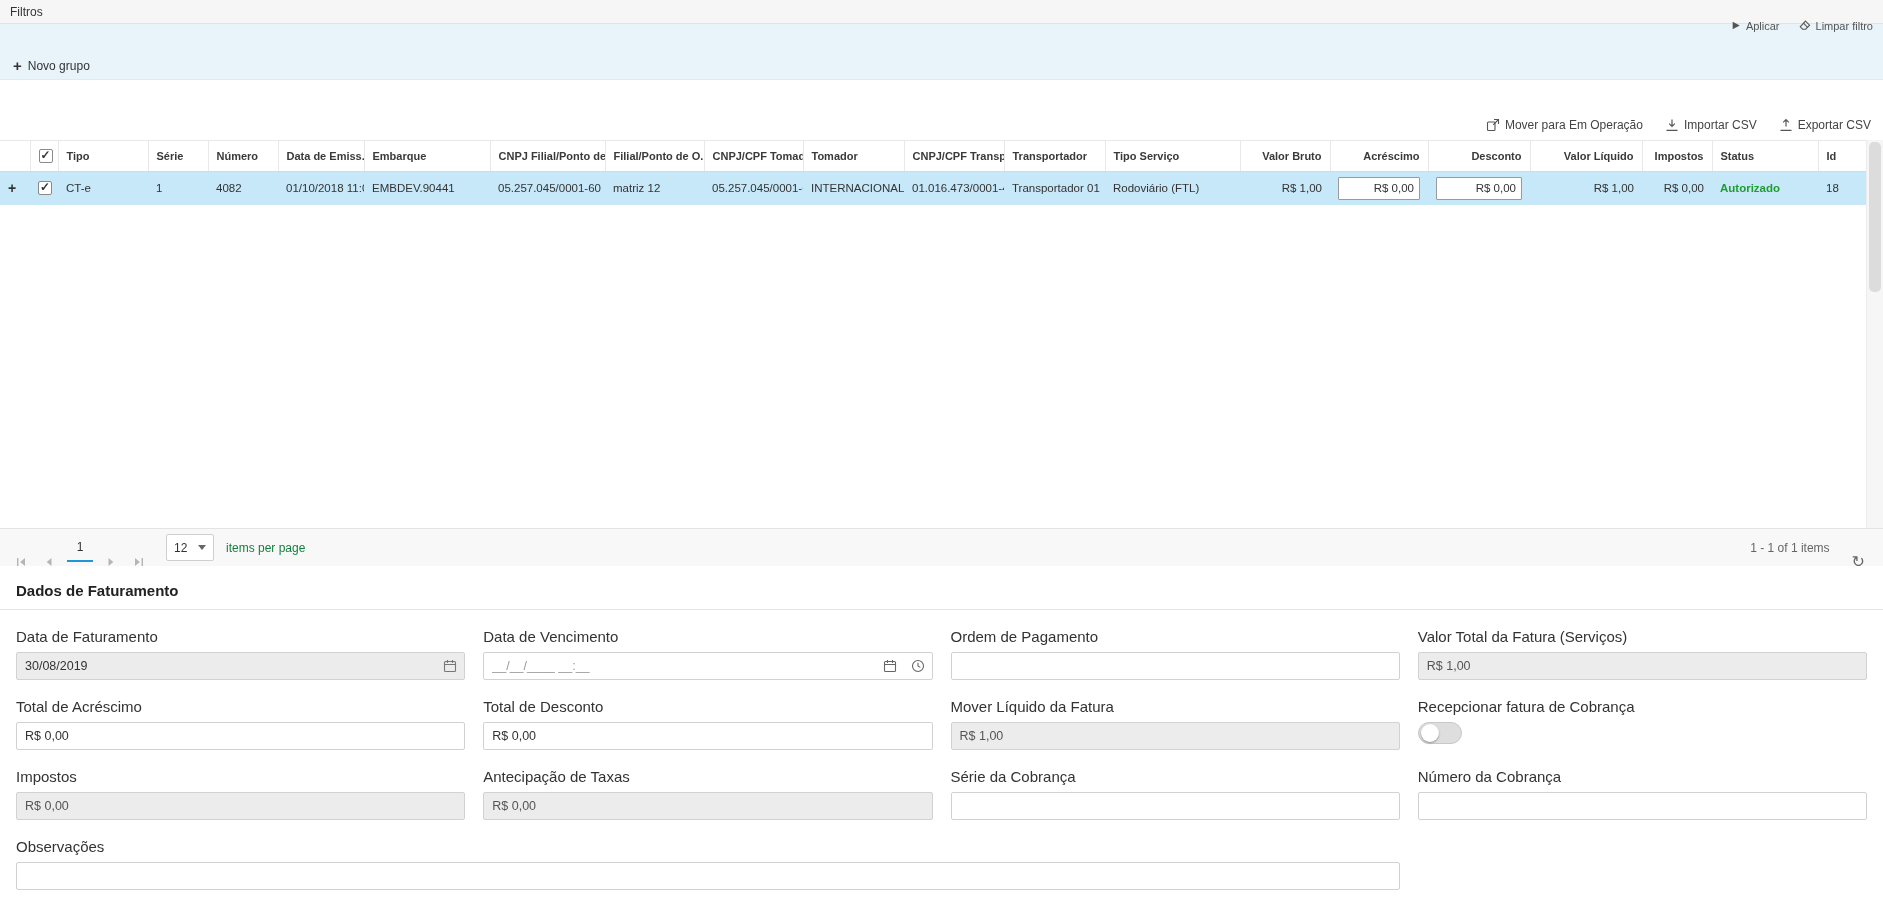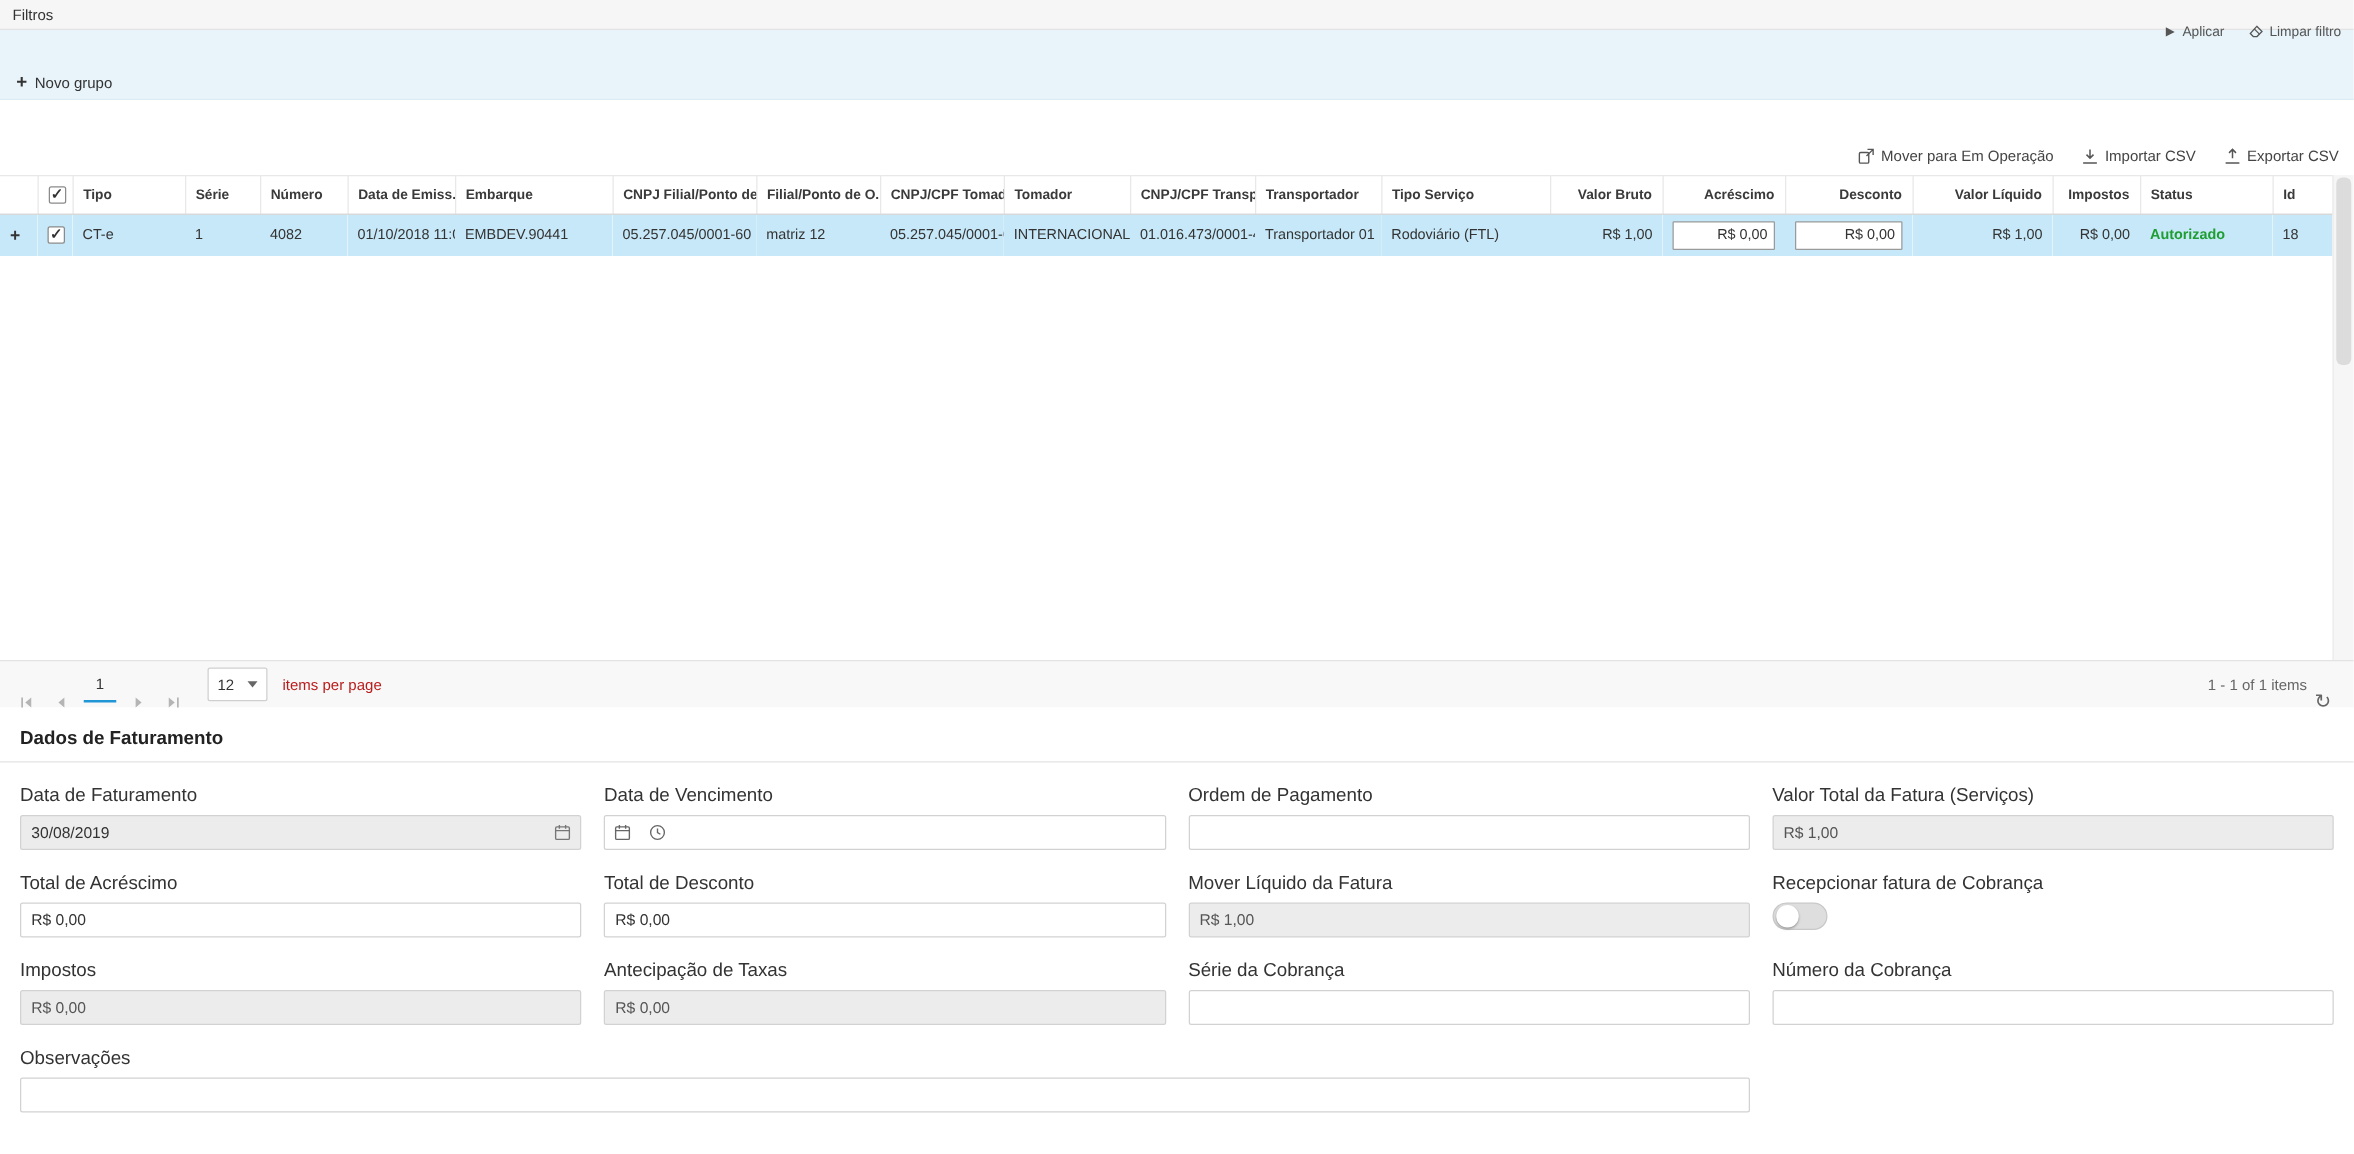--- a/index.html
+++ b/index.html
@@ -94,22 +94,22 @@
     width: 26px; height: 28px; display: flex; align-items: center; justify-content: center;
     border-bottom: 2px solid #2196d6; color: #333; margin: 0 3px; cursor: pointer;
   }
   .page-size {
     margin-left: 12px; width: 48px; height: 27px;
     border: 1px solid #cfcfcf; border-radius: 2px; background: #fff;
     display: flex; align-items: center; justify-content: space-between;
     padding: 0 7px; color: #333; cursor: pointer;
   }
   .chev-down { width: 0; height: 0; border-left: 4px solid transparent; border-right: 4px solid transparent; border-top: 5px solid #666; }
-  .pg-label { margin-left: 10px; color: #b91c1c; text-align: center; }
-  .pager-right { margin-left: auto; display: flex; align-items: center; gap: 0; }
+  .pg-label { margin-left: 10px; color: #15803d; text-align: center; }
+  .pager-right { margin-left: auto; display: flex; align-items: center; gap: 16px; }
   .pg-info { color: #666; }
   .refresh-btn { background: none; border: none; font-size: 16px; color: #666; cursor: pointer; line-height: 1; }
 
   
   .form-section { padding-top: 16px; background: #fff; }
   .section-title {
     font-size: 15px; font-weight: 700; color: #222; margin: 0;
     padding: 0 16px 10px; border-bottom: 1px solid #e4e4e4;
   }
   .form-grid {
@@ -338,20 +338,21 @@
                 <rect x="1.5" y="2.5" width="11" height="10" rx="1" fill="none" stroke="#777" stroke-width="1.1"></rect>
                 <path d="M1.5 5.5 h11 M4.5 1 v3 M9.5 1 v3" fill="none" stroke="#777" stroke-width="1.1"></path>
               </svg>
           </span>
         </div>
       </div>
 
       <div class="field">
         <label>Data de Vencimento</label>
         <div class="input-wrap">
+          <input placeholder="__/__/____ __:__" style="">
           <span class="input-icon-btn">
             <svg width="14" height="14" viewBox="0 0 14 14">
                 <rect x="1.5" y="2.5" width="11" height="10" rx="1" fill="none" stroke="#666" stroke-width="1.1"></rect>
                 <path d="M1.5 5.5 h11 M4.5 1 v3 M9.5 1 v3" fill="none" stroke="#666" stroke-width="1.1"></path>
               </svg>
           </span>
           <span class="input-icon-btn">
             <svg width="14" height="14" viewBox="0 0 14 14">
                 <circle cx="7" cy="7" r="5.5" fill="none" stroke="#666" stroke-width="1.1"></circle>
                 <path d="M7 3.8 V7 l2.3 1.4" fill="none" stroke="#666" stroke-width="1.1"></path>

